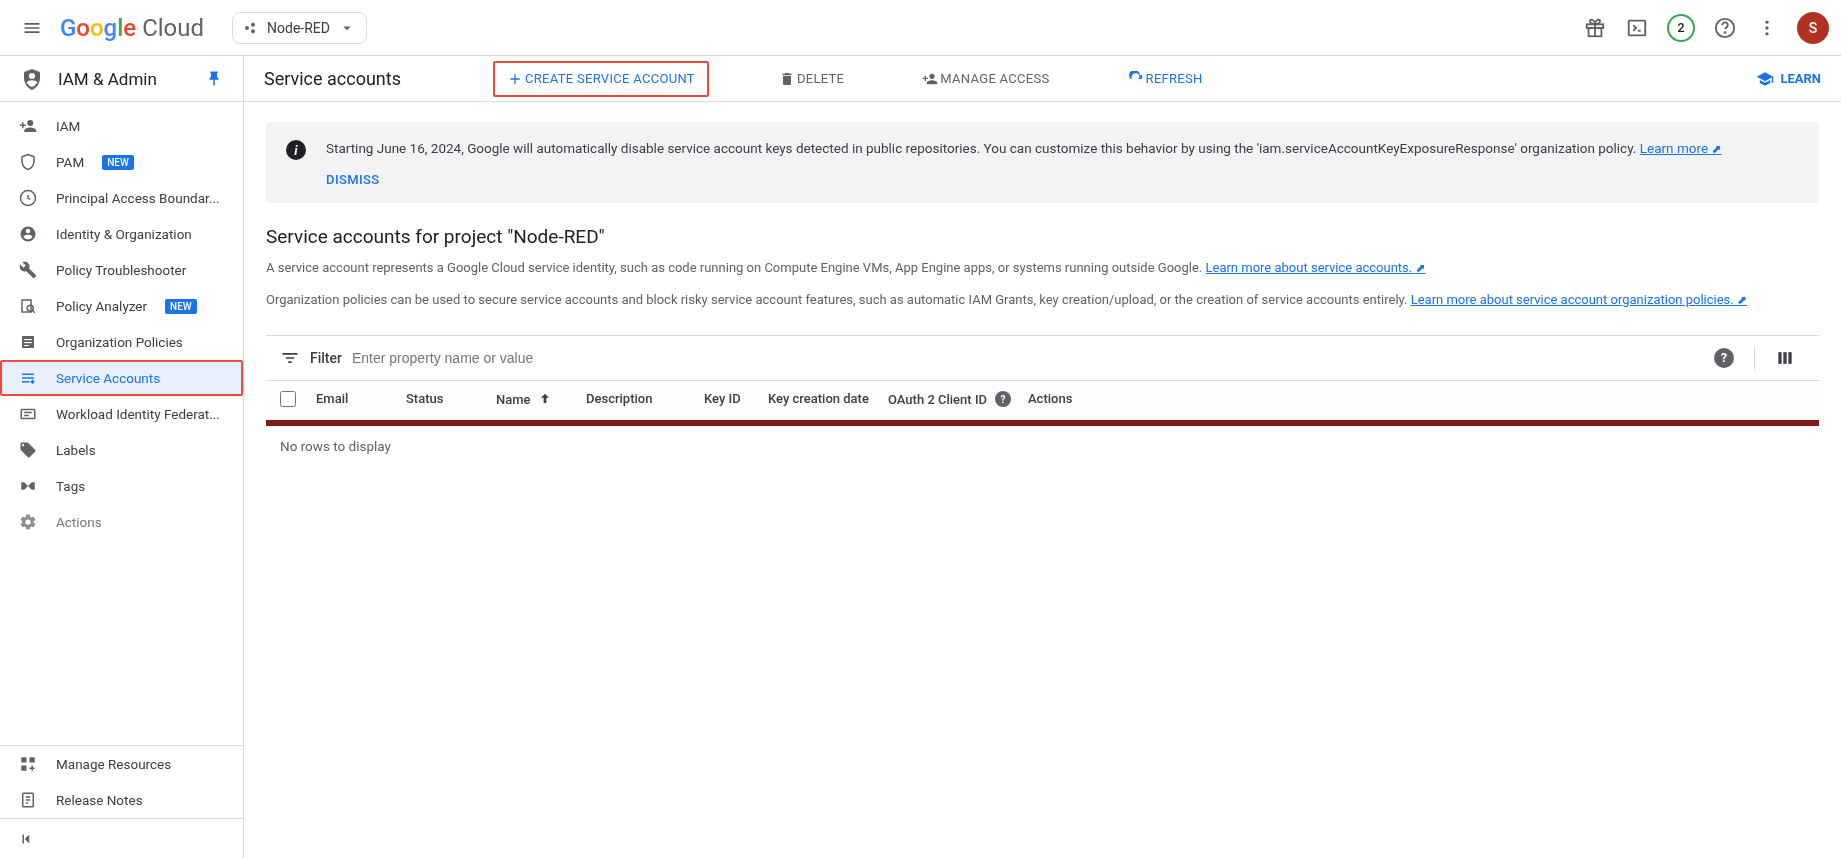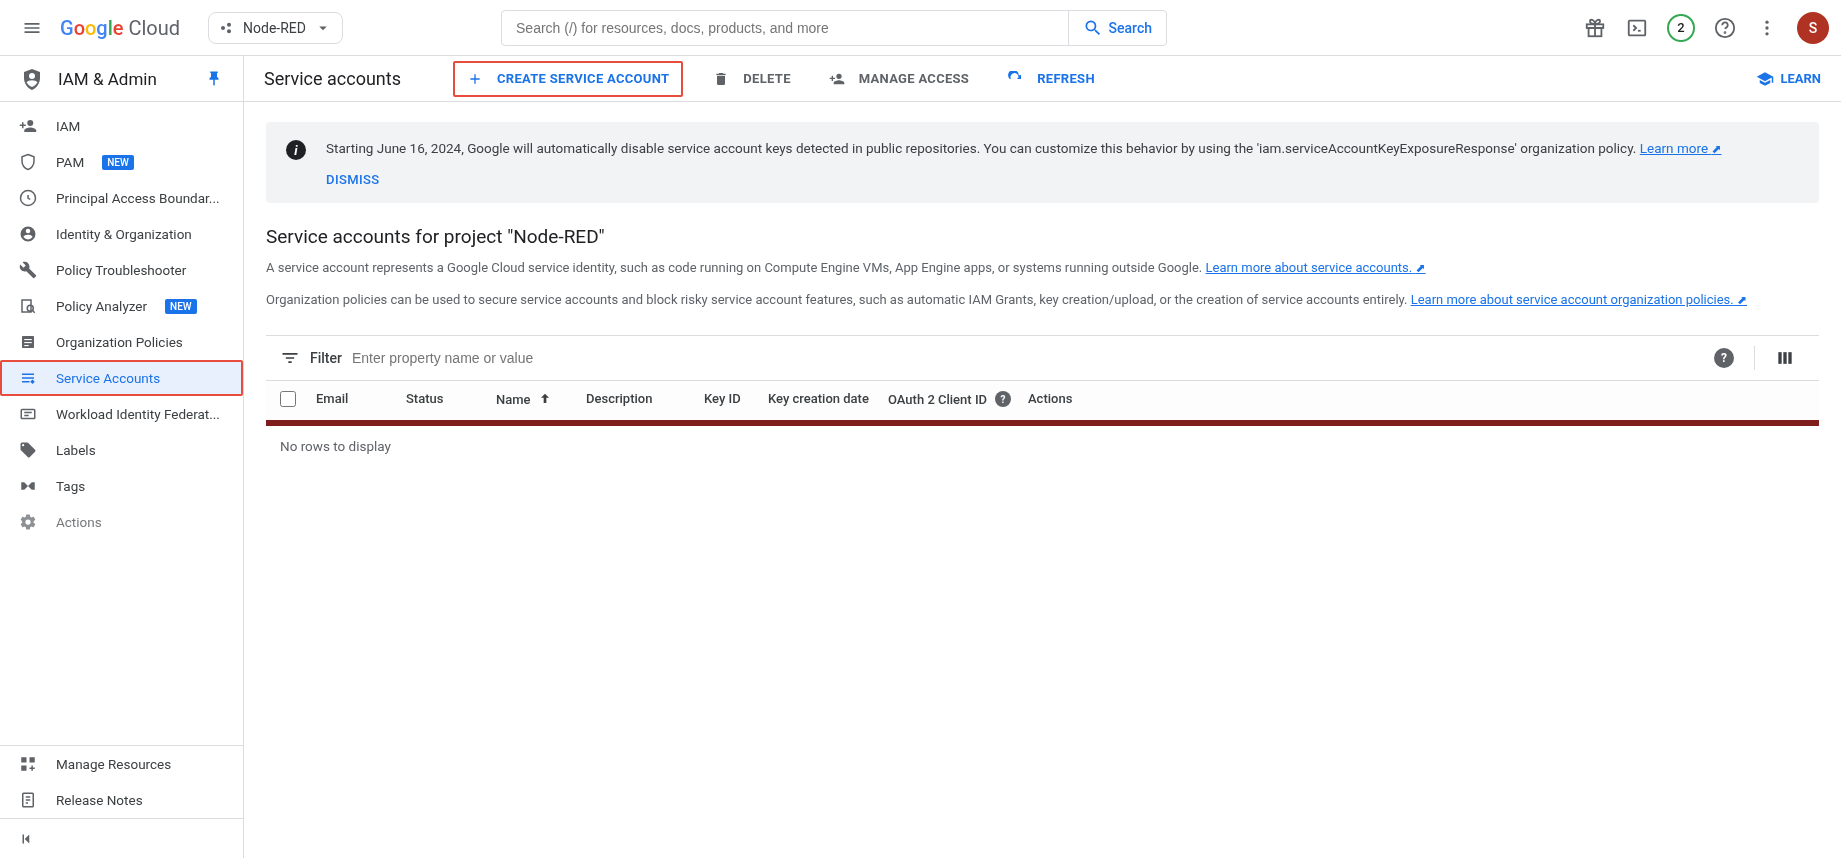--- a/index.html
+++ b/index.html
@@ -1,21 +1,21 @@
 <!DOCTYPE html>
 <html><head>
 <meta charset="utf-8">
 <style>
 * { box-sizing: border-box; margin: 0; padding: 0; }
 body { font-family: "Google Sans", Roboto, Arial, sans-serif; font-size: 14px; color: #3c4043; background: #fff; overflow: hidden; }
 
 
 .top-header { height: 56px; display: flex; align-items: center; padding: 0 12px; border-bottom: 1px solid #dadce0; gap: 8px; }
 .hamburger { width: 40px; height: 40px; display: flex; align-items: center; justify-content: center; border-radius: 50%; cursor: pointer; }
-.logo { display: flex; align-items: flex-start; font-size: 20px; font-weight: 400; color: #5f6368; margin-right: 20px; }
+.logo { display: flex; align-items: flex-start; font-size: 24px; font-weight: 400; color: #5f6368; margin-right: 20px; }
 .g-blue { color: #4285F4; } .g-red { color: #EA4335; } .g-yellow { color: #FBBC05; } .g-green { color: #34A853; }
 .project-selector { display: flex; align-items: center; gap: 8px; border: 1px solid #dadce0; border-radius: 8px; padding: 6px 10px; cursor: pointer; font-size: 14px; color: #3c4043; }
 .spacer-flex { flex: 1; }
 .search-wrap { display: flex; align-items: center; border: 1px solid #dadce0; border-radius: 4px; height: 36px; width: 666px; margin-left: 150px; }
 .search-wrap input { border: none; outline: none; flex: 1; padding: 0 14px; font-size: 14px; color: #5f6368; background: transparent; }
 .search-btn-box { display: flex; align-items: center; gap: 6px; padding: 0 14px; border-left: 1px solid #dadce0; height: 100%; color: #1a73e8; cursor: pointer; font-weight: 500; }
 .header-right { display: flex; align-items: center; gap: 18px; margin-left: auto; }
 .icon-btn { width: 24px; height: 24px; display: flex; align-items: center; justify-content: center; cursor: pointer; color: #5f6368; }
 .notif-badge { width: 28px; height: 28px; border: 2px solid #34A853; border-radius: 50%; display: flex; align-items: center; justify-content: center; font-size: 13px; color: #202124; font-weight: 500; }
 .avatar { width: 32px; height: 32px; border-radius: 50%; background: #b03222; color: #fff; display: flex; align-items: center; justify-content: center; font-weight: 500; }
@@ -33,21 +33,21 @@
 .sidebar-item.highlight-box { box-shadow: inset 0 0 0 2px #e74c3c; border-radius: 2px; }
 .sb-icon { width: 20px; color: #5f6368; display: flex; justify-content: center; }
 .new-badge { background: #1a73e8; color: #fff; font-size: 10px; padding: 2px 5px; border-radius: 2px; font-weight: 500; }
 .sidebar-bottom { border-top: 1px solid #dadce0; }
 .sidebar-collapse { height: 40px; border-top: 1px solid #dadce0; display: flex; align-items: center; padding: 0 18px; color: #5f6368; }
 
 
 .main { flex: 1; display: flex; flex-direction: column; overflow: auto; }
 .action-bar { display: flex; align-items: center; height: 46px; padding: 0 20px; border-bottom: 1px solid #dadce0; gap: 22px; }
 .action-bar .page-title { font-size: 18px; color: #202124; margin-right: 30px; }
-.action-btn { display: flex; align-items: center; gap: 14px; font-size: 13px; font-weight: 700; cursor: pointer; padding: 6px 8px; letter-spacing: 0.3px; }
+.action-btn { display: flex; align-items: center; gap: 2px; font-size: 13px; font-weight: 400; cursor: pointer; padding: 6px 8px; letter-spacing: 0.3px; margin-left: 40px; }
 .action-btn.primary { color: #1a73e8; border: 2px solid #e74c3c; border-radius: 2px; padding: 8px 12px; }
 .action-btn.muted { color: #5f6368; }
 .action-btn.blue { color: #1a73e8; }
 .learn-btn { margin-left: auto; color: #1a73e8; display: flex; align-items: center; gap: 6px; font-size: 13px; font-weight: 700; }
 
 .content { padding: 20px 22px; }
 .info-banner { background: #f1f3f4; border-radius: 4px; padding: 16px 20px; display: flex; gap: 20px; align-items: flex-start; margin-bottom: 22px; }
 .info-banner .info-icon { width: 20px; height: 20px; background: #202124; color: #fff; border-radius: 50%; display: flex; align-items: center; justify-content: center; font-size: 13px; font-weight: 700; font-style: italic; flex-shrink: 0; margin-top: 2px; }
 .info-text { font-size: 13.5px; line-height: 1.5; color: #3c4043; }
 .link { color: #1a73e8; text-decoration: underline; cursor: pointer; }
@@ -93,29 +93,20 @@
   <div class="project-selector">
     <svg width="16" height="16" viewBox="0 0 24 24" fill="#5f6368">
         <circle cx="6" cy="12" r="3"></circle>
         <circle cx="15" cy="7" r="3"></circle>
         <circle cx="15" cy="17" r="3"></circle>
       </svg>
     <span>Node-RED</span>
     <svg width="18" height="18" viewBox="0 0 24 24" fill="#5f6368">
         <path d="M7 10l5 5 5-5z"></path>
       </svg>
-  </div>
-  <div class="search-wrap">
-    <input type="text" placeholder="Search (/) for resources, docs, products, and more" style="">
-    <div class="search-btn-box">
-      <svg width="20" height="20" viewBox="0 0 24 24" fill="#1a73e8">
-          <path d="M15.5 14h-.79l-.28-.27A6.471 6.471 0 0016 9.5 6.5 6.5 0 109.5 16c1.61 0 3.09-.59 4.23-1.57l.27.28v.79l5 4.99L20.49 19l-4.99-5zm-6 0C7.01 14 5 11.99 5 9.5S7.01 5 9.5 5 14 7.01 14 9.5 11.99 14 9.5 14z"></path>
-        </svg>
-      <span>Search</span>
-    </div>
   </div>
   <div class="spacer-flex"></div>
   <div class="header-right">
     <div class="icon-btn">
         <svg width="22" height="22" viewBox="0 0 24 24" fill="none" stroke="#5f6368" stroke-width="2">
           <rect x="3" y="8" width="18" height="4"></rect>
           <rect x="5" y="12" width="14" height="9"></rect>
           <line x1="12" y1="8" x2="12" y2="21"></line>
           <path d="M12 8c0-3-2-5-4-5s-2 3 0 4 4 1 4 1zm0 0c0-3 2-5 4-5s2 3 0 4-4 1-4 1z"></path>
         </svg>

